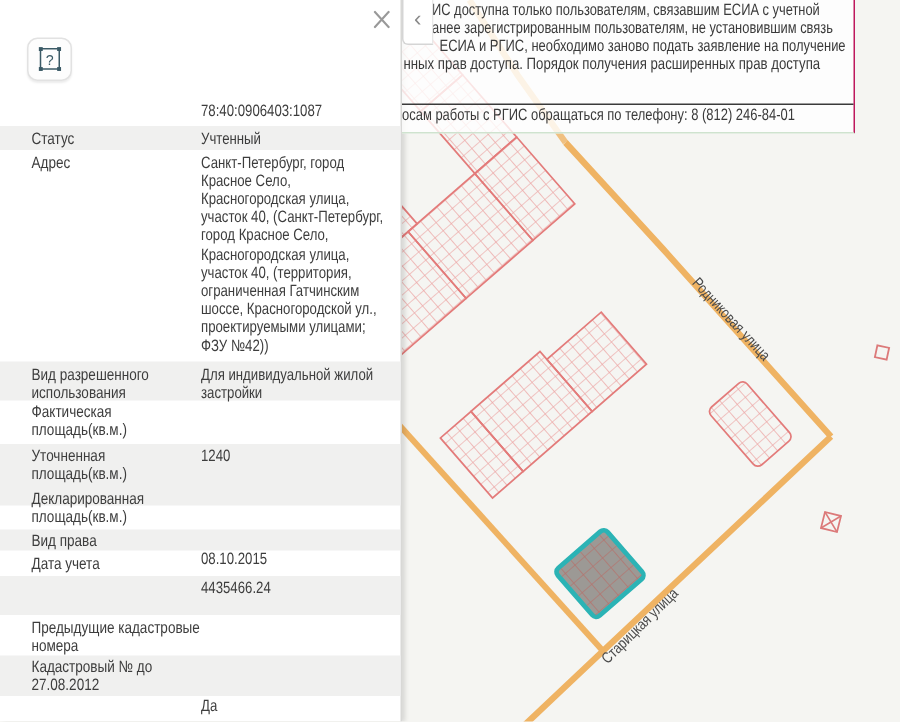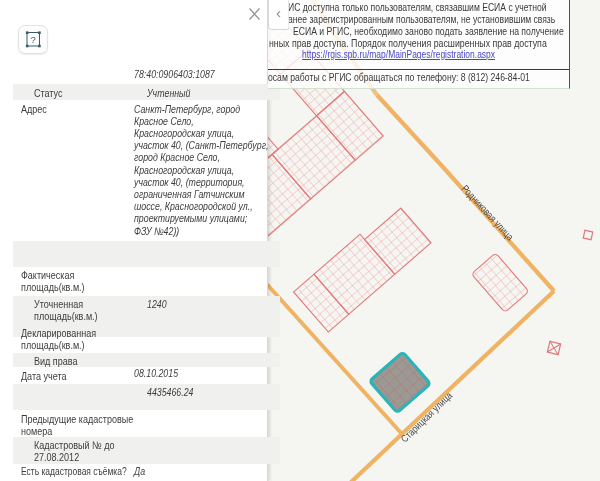--- a/index.html
+++ b/index.html
@@ -8,23 +8,23 @@
 #map{position:absolute;left:0;top:0;}
 .sx{display:inline-block;transform-origin:0 50%;white-space:nowrap;}
 
 #panel{position:absolute;left:0;top:0;width:267px;height:481px;background:#fff;
   border-right:1px solid #d8d8d6;box-shadow:2px 0 3px rgba(0,0,0,0.12);}
 #title{position:absolute;left:18px;top:7px;font-size:12.5px;font-weight:bold;color:#2e2e2e;}
 #closex{position:absolute;left:249px;top:6px;width:11px;height:12px;}
 #qbtn{position:absolute;left:18px;top:25px;width:28px;height:27px;border:1px solid #e2e2e2;
   border-radius:7px;background:#fdfdfd;box-shadow:0 1px 1.5px rgba(0,0,0,0.08);}
 .row{position:absolute;left:0;width:267px;}
-.gray{background:#f0f0ef;margin-left:13px;}
+.gray{background:#f0f0ef;}
 .lab{position:absolute;left:21px;top:0;font-size:11px;line-height:12.2px;color:#3d3d3d;}
-.val{position:absolute;left:134px;top:0;font-size:11px;line-height:12.2px;color:#3d3d3d;font-style:italic;}
+.val{position:absolute;left:134px;top:0;font-size:11px;line-height:12.2px;color:#3d3d3d;}
 
 #note{position:absolute;left:268px;top:0;width:301px;height:88px;
   background:rgba(255,255,255,0.80);border-right:1px solid #be185d;border-bottom:1px solid #cfe3cf;}
 #note .tl{position:absolute;font-size:11px;color:#3a3a3a;white-space:nowrap;}
 #sep{position:absolute;left:0px;top:69px;width:301px;height:0;border-top:1px solid #3a3a3a;}
 #lnk{color:#4747c8;text-decoration:underline;}
 #chev{position:absolute;left:268px;top:0;width:19px;height:29px;background:#fff;
   border:1px solid #d5d5d5;border-top:none;border-right:1px solid #e8e8e8;border-radius:0 0 0 4px;
   color:#8a8a8a;font-size:15px;text-align:center;line-height:26px;}
 </style>
@@ -117,20 +117,22 @@
         <div class="lab" style="top:2.5px"><span class="sx" style="transform:scaleX(0.82)">Статус</span></div>
         <div class="val" style="top:2.5px"><span class="sx" style="transform:scaleX(0.80)">Учтенный</span></div>
       </div>
 
 <div class="row" style="top:100px;height:107px">
         <div class="lab" style="top:2.5px"><span class="sx" style="transform:scaleX(0.82)">Адрес</span></div>
         <div class="val" style="top:2.5px"><span class="sx" style="transform:scaleX(0.80)">Санкт-Петербург, город<br>Красное Село,<br>Красногородская улица,<br>участок 40, (Санкт-Петербург,<br>город Красное Село,<br>Красногородская улица,<br>участок 40, (территория,<br>ограниченная Гатчинским<br>шоссе, Красногородской ул.,<br>проектируемыми улицами;<br>ФЗУ №42))</span></div>
       </div>
 
 <div class="row gray" style="top:241px;height:26px">
+        <div class="lab" style="top:2.5px"><span class="sx" style="transform:scaleX(0.82)">Вид разрешенного<br>использования</span></div>
+        <div class="val" style="top:2.5px"><span class="sx" style="transform:scaleX(0.80)">Для индивидуальной жилой<br>застройки</span></div>
       </div>
 
 <div class="row" style="top:267px;height:28.5px">
         <div class="lab" style="top:2px"><span class="sx" style="transform:scaleX(0.82)">Фактическая<br>площадь(кв.м.)</span></div>
       </div>
 
 <div class="row gray" style="top:295.5px;height:41px">
         <div class="lab" style="top:2.5px"><span class="sx" style="transform:scaleX(0.82)">Уточненная<br>площадь(кв.м.)</span></div>
         <div class="val" style="top:2px"><span class="sx" style="transform:scaleX(0.80)">1240</span></div>
       </div>
@@ -154,36 +156,34 @@
 
 <div class="row" style="top:410px;height:34px">
         <div class="lab" style="top:2.5px"><span class="sx" style="transform:scaleX(0.82)">Предыдущие кадастровые<br>номера</span></div>
       </div>
 
 <div class="row gray" style="top:436.5px;height:27.5px">
         <div class="lab" style="top:2.5px"><span class="sx" style="transform:scaleX(0.82)">Кадастровый № до<br>27.08.2012</span></div>
       </div>
 
 <div class="row" style="top:464px;height:17px">
-        <div class="lab" style="top:0.5px"><span class="sx" style="transform:scaleX(0.77)">Есть кадастровая съёмка?</span></div>
         <div class="val" style="top:0.5px"><span class="sx" style="transform:scaleX(0.80)">Да</span></div>
       </div>
 </div>
 </div>
 
 <div id="note">
 
   <div class="tl" style="left:20px;top:1px"><span class="sx" style="transform:scaleX(0.78)">ИС доступна только пользователям, связавшим ЕСИА с учетной</span></div>
 
   <div class="tl" style="left:20px;top:13px"><span class="sx" style="transform:scaleX(0.78)">анее зарегистрированным пользователям, не установившим связь</span></div>
 
   <div class="tl" style="left:25px;top:25px"><span class="sx" style="transform:scaleX(0.785)">ЕСИА и РГИС, необходимо заново подать заявление на получение</span></div>
 
   <div class="tl" style="left:1px;top:37px"><span class="sx" style="transform:scaleX(0.80)">нных прав доступа. Порядок получения расширенных прав доступа</span></div>
 
-  <div class="tl" style="left:34px;top:48px"><span class="sx" id="lnk" style="transform:scaleX(0.77)">https://rgis.spb.ru/map/MainPages/registration.aspx</span></div>
 
   <div id="sep"></div>
 
   <div class="tl" style="left:0px;top:70.5px"><span class="sx" style="transform:scaleX(0.785)">осам работы с РГИС обращаться по телефону: 8 (812) 246-84-01</span></div>
 </div>
 
 <div id="chev">‹</div>
 
 </body></html>

